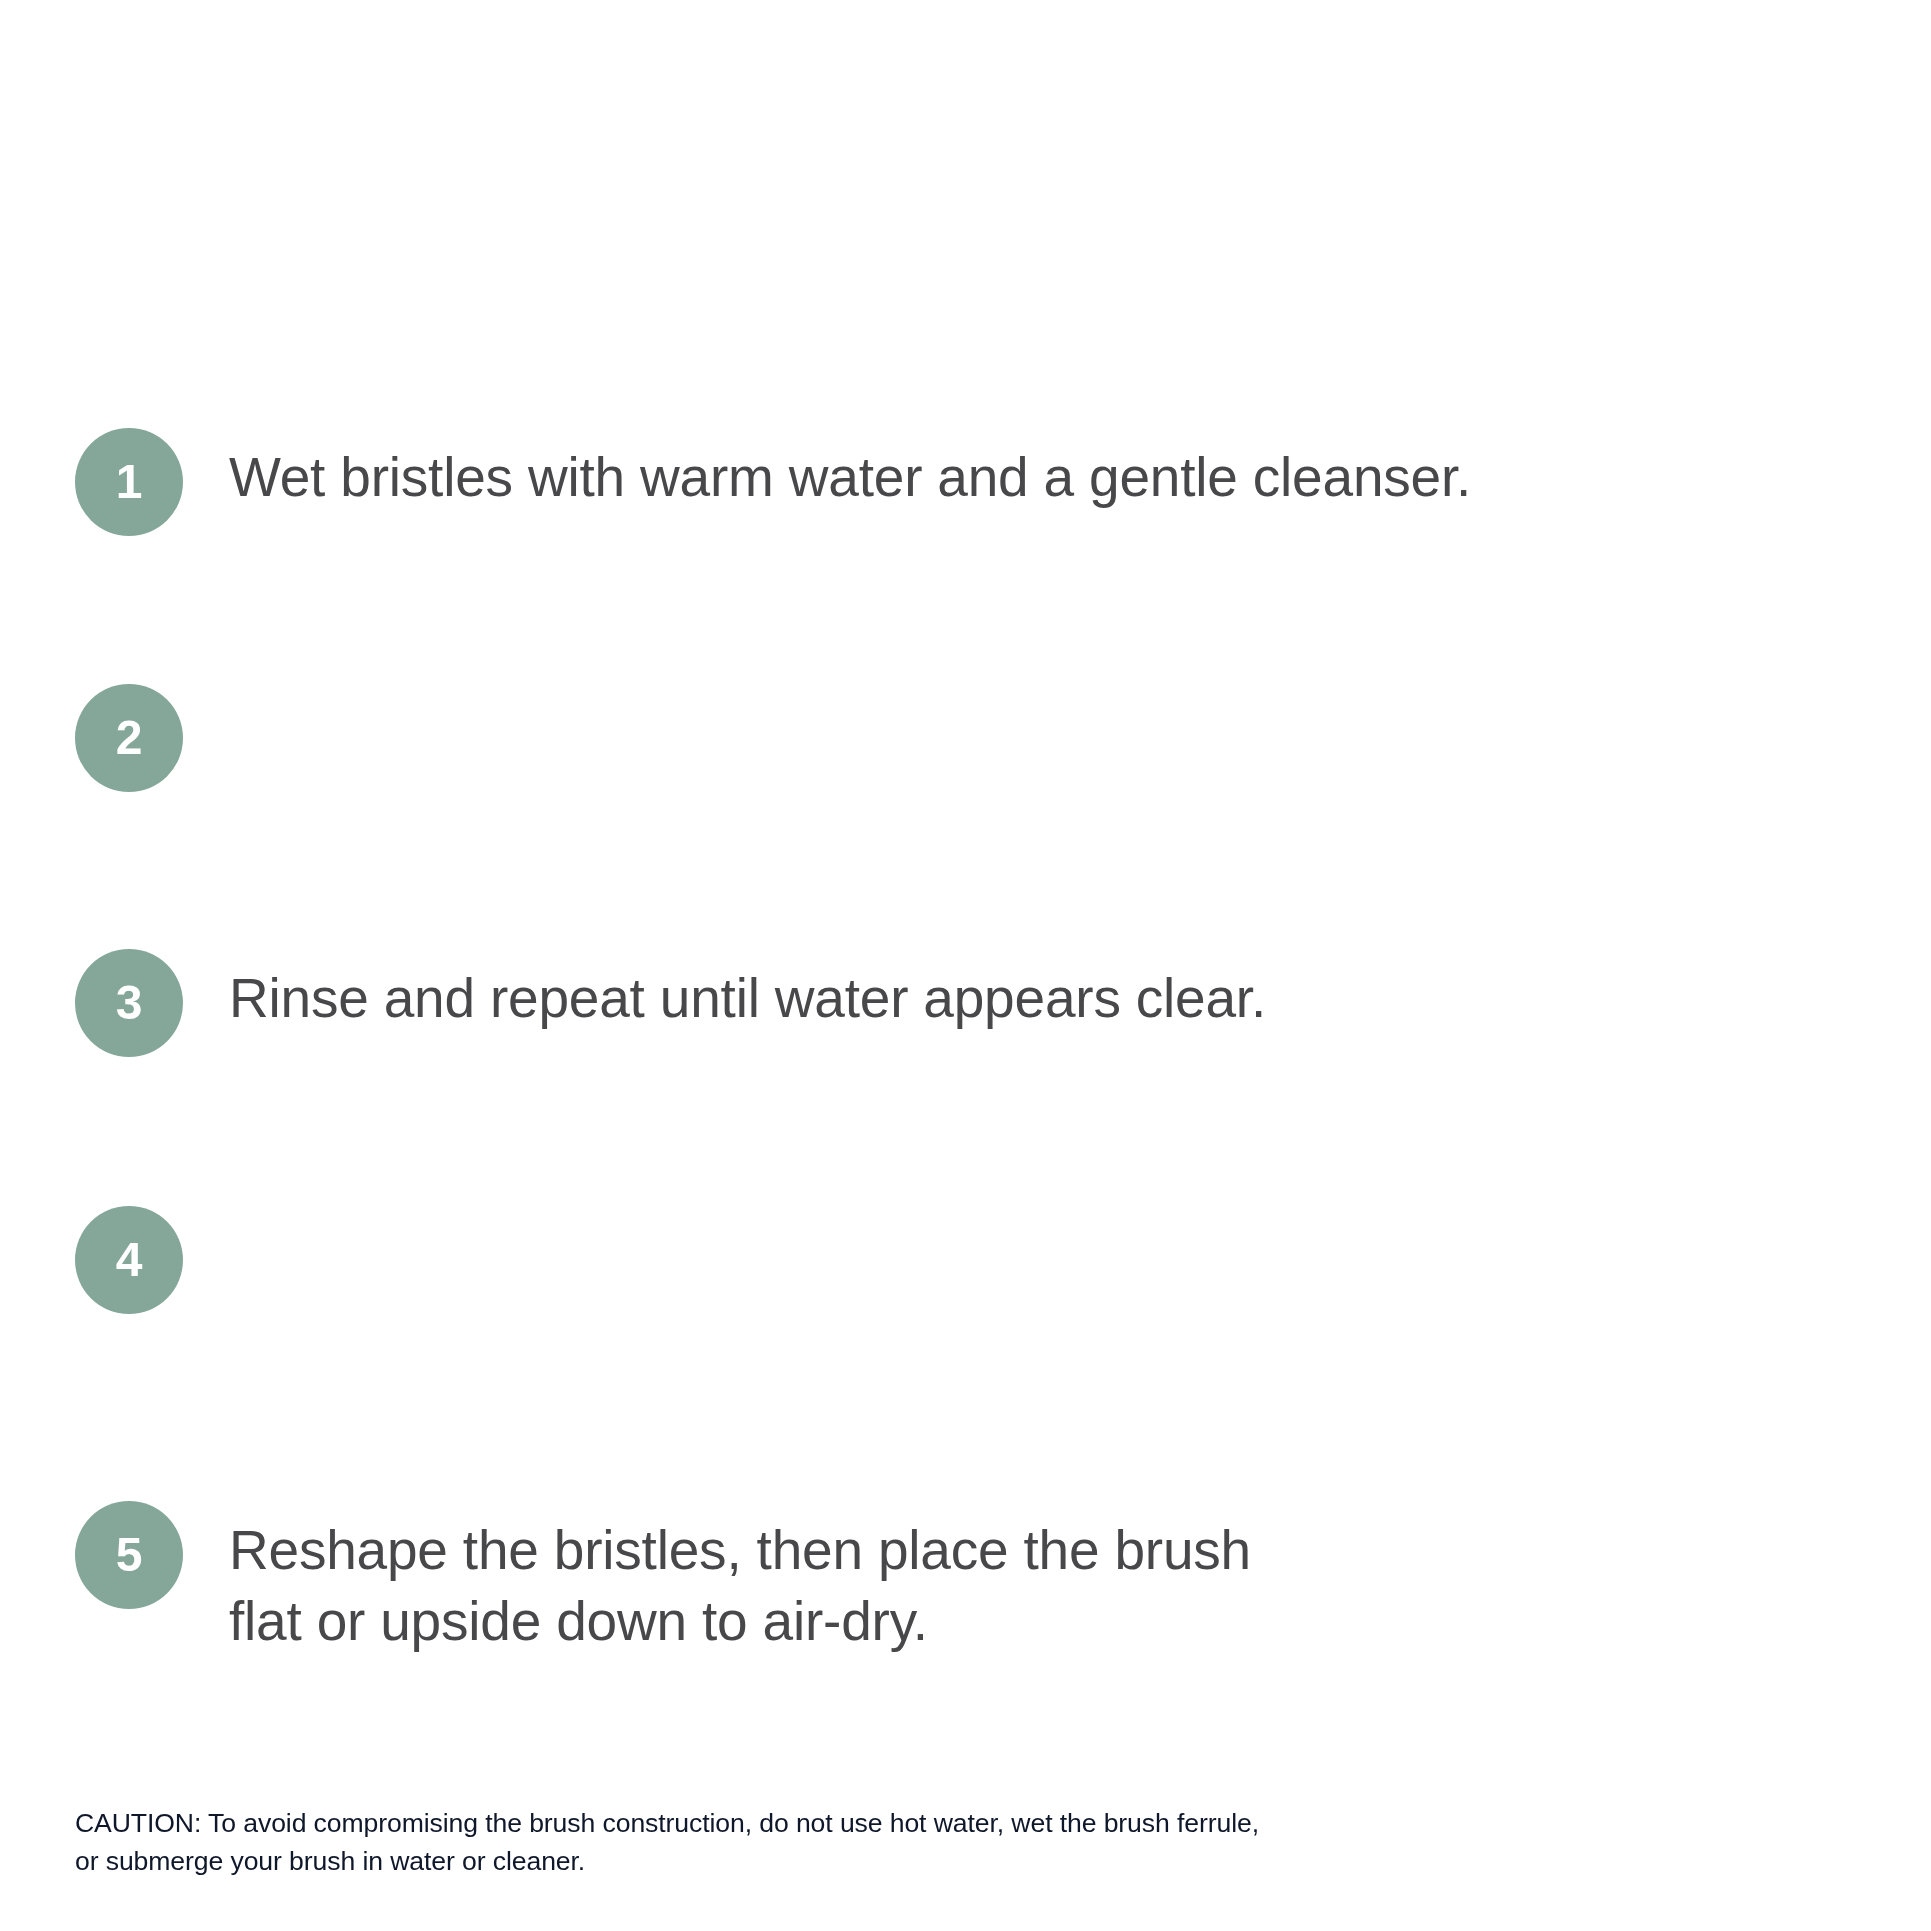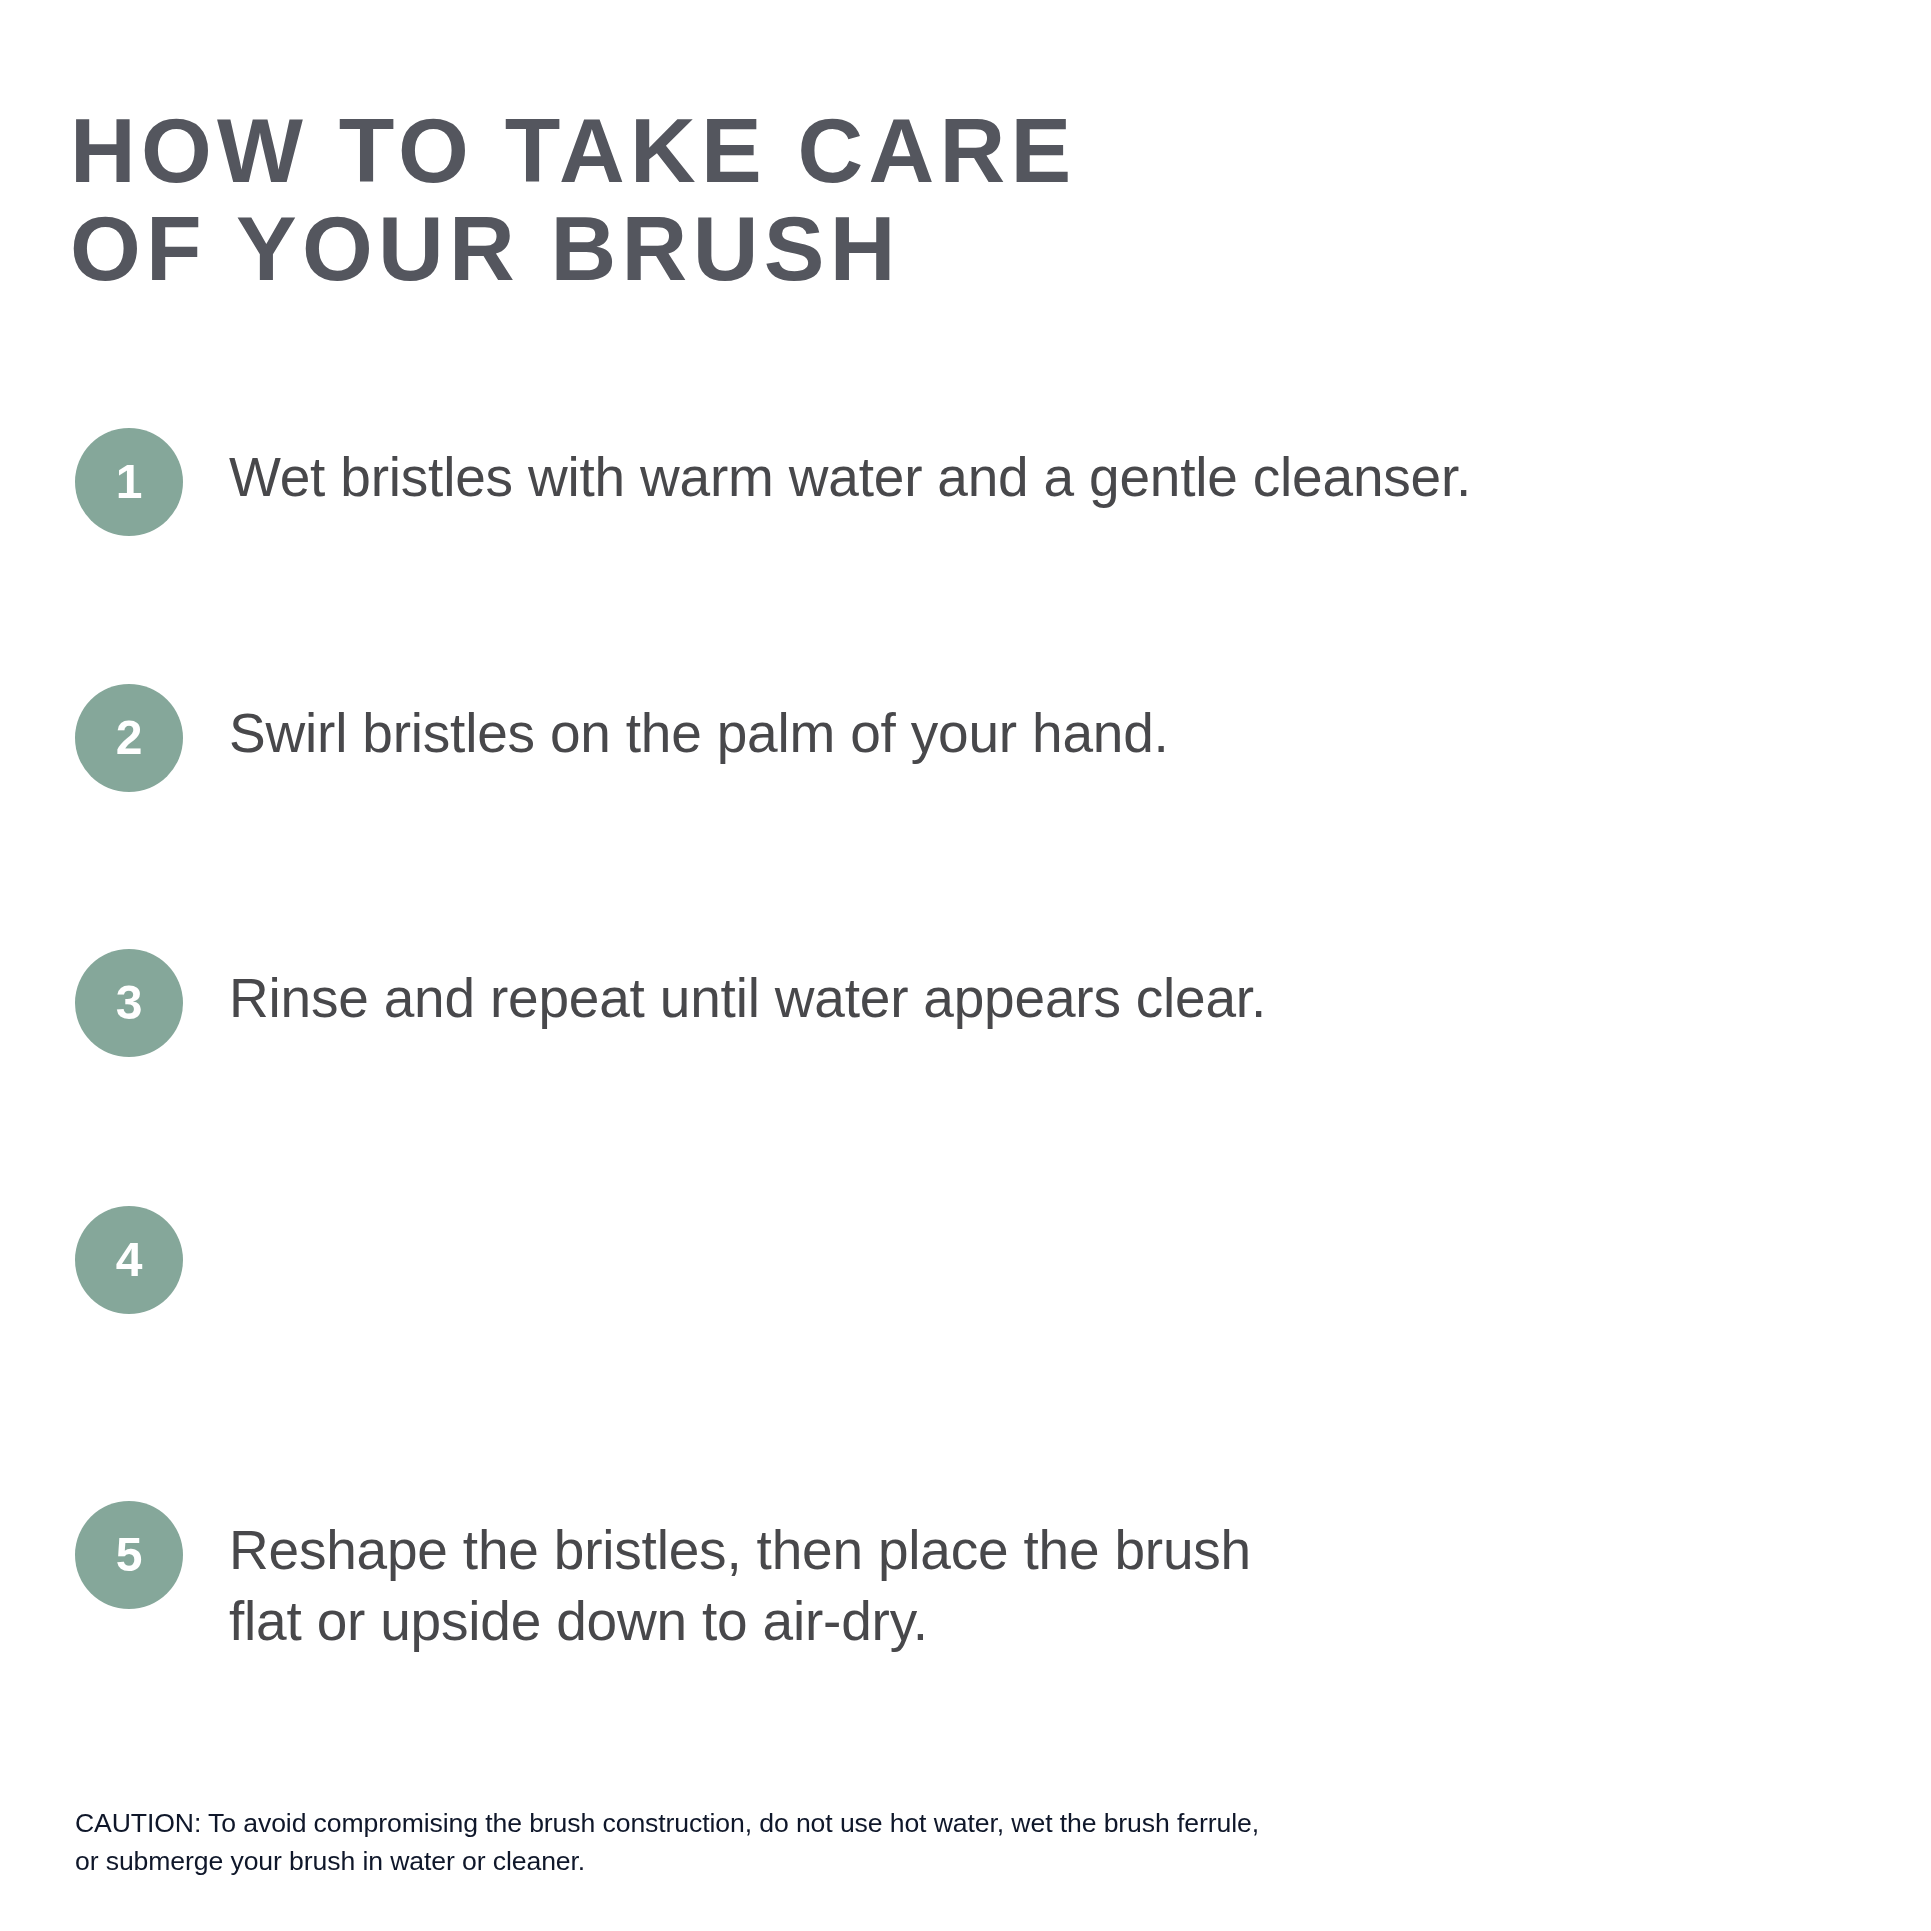--- a/index.html
+++ b/index.html
@@ -99,33 +99,30 @@
     line-height: 38px;
     letter-spacing: -0.1px;
     white-space: pre-line;
   }
 </style>
 </head>
 <body>
 
 <div class="page">
 
-  <h1 class="title">HOW TO TAKE CARE
-OF YOUR BRUSH</h1>
 
   <div class="steps">
 
     <div class="step step-1">
       <div class="step-badge">1</div>
       <div class="step-text">Wet bristles with warm water and a gentle cleanser.</div>
     </div>
 
     <div class="step step-2">
       <div class="step-badge">2</div>
-      <div class="step-text">Swirl bristles on the palm of your hand.</div>
     </div>
 
     <div class="step step-3">
       <div class="step-badge">3</div>
       <div class="step-text">Rinse and repeat until water appears clear.</div>
     </div>
 
     <div class="step step-4">
       <div class="step-badge">4</div>
     </div>

